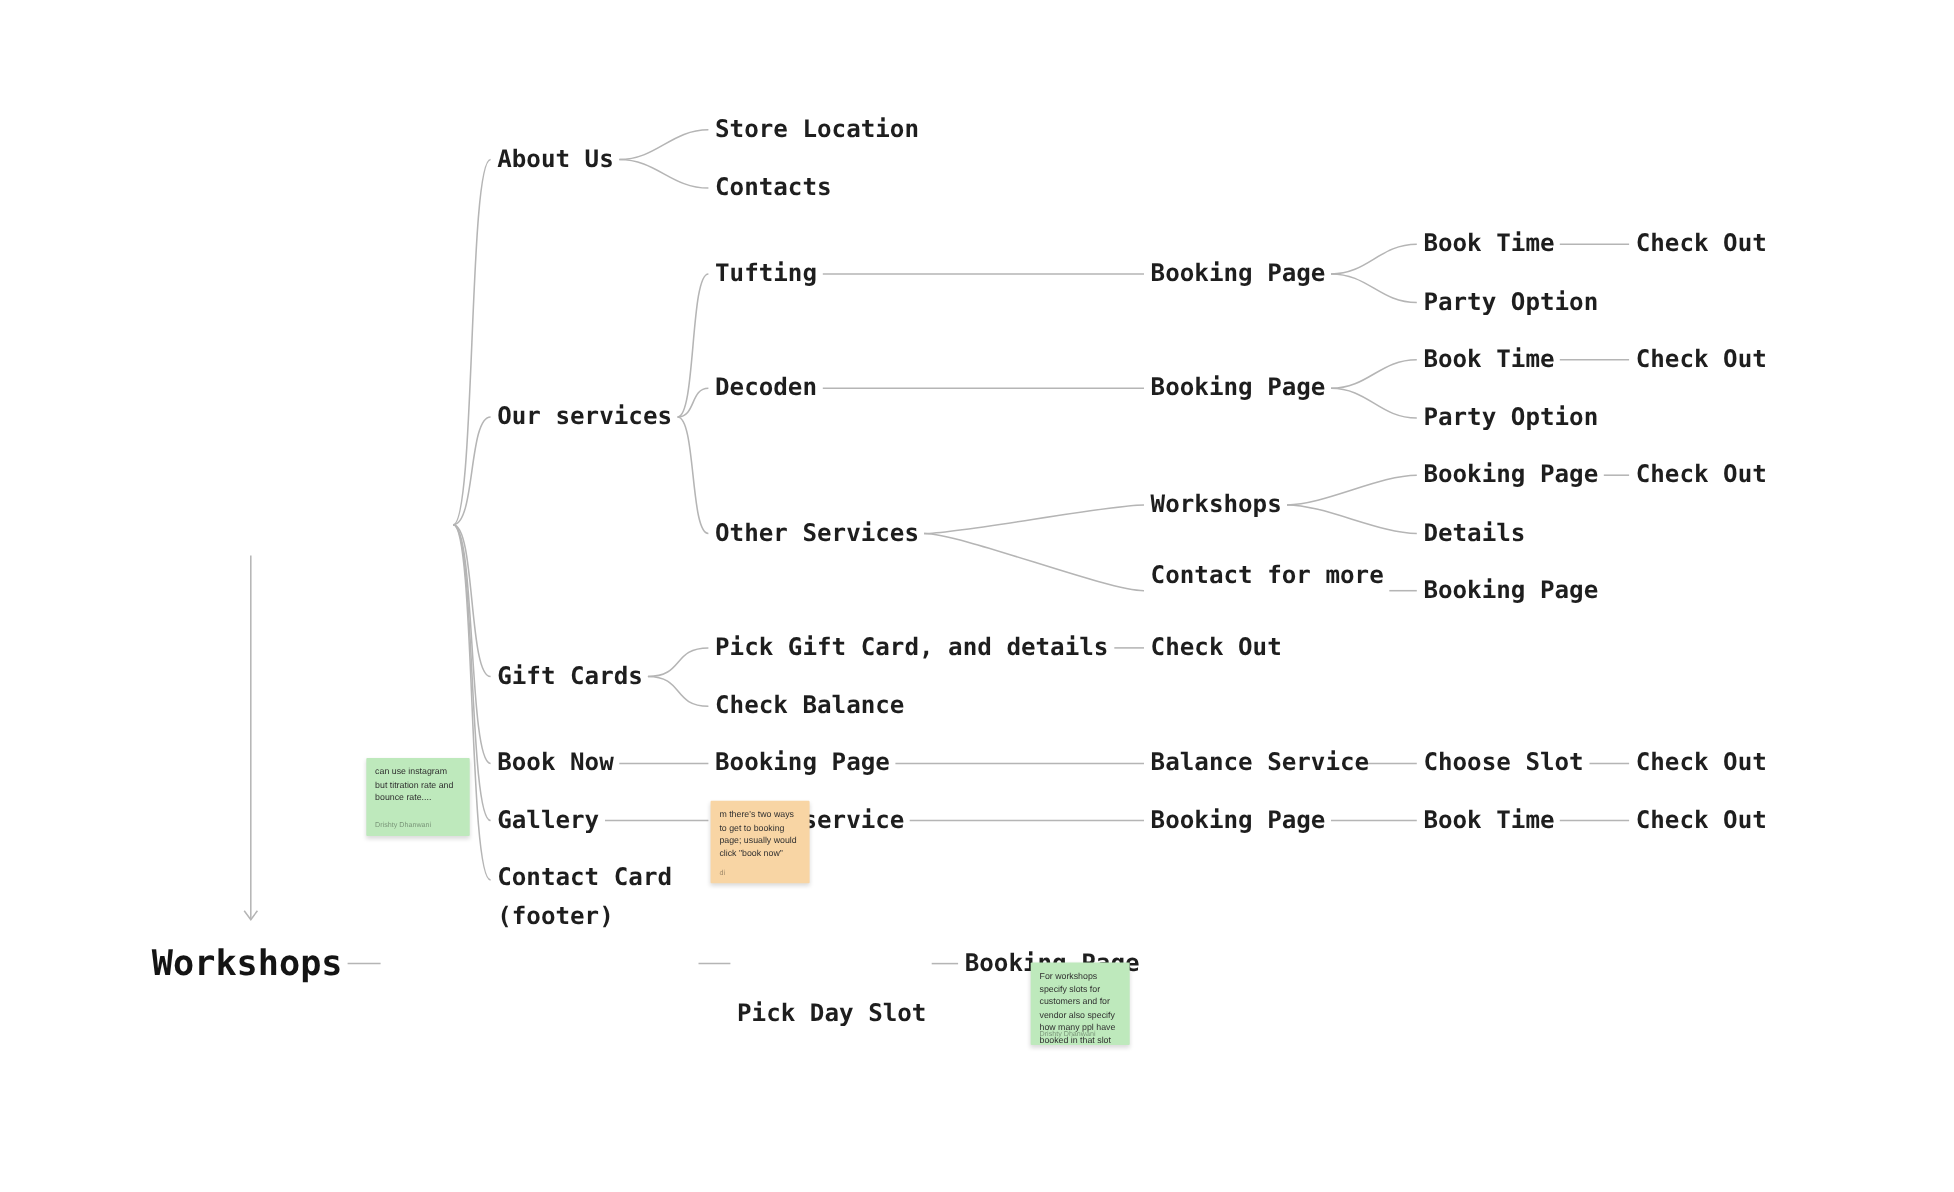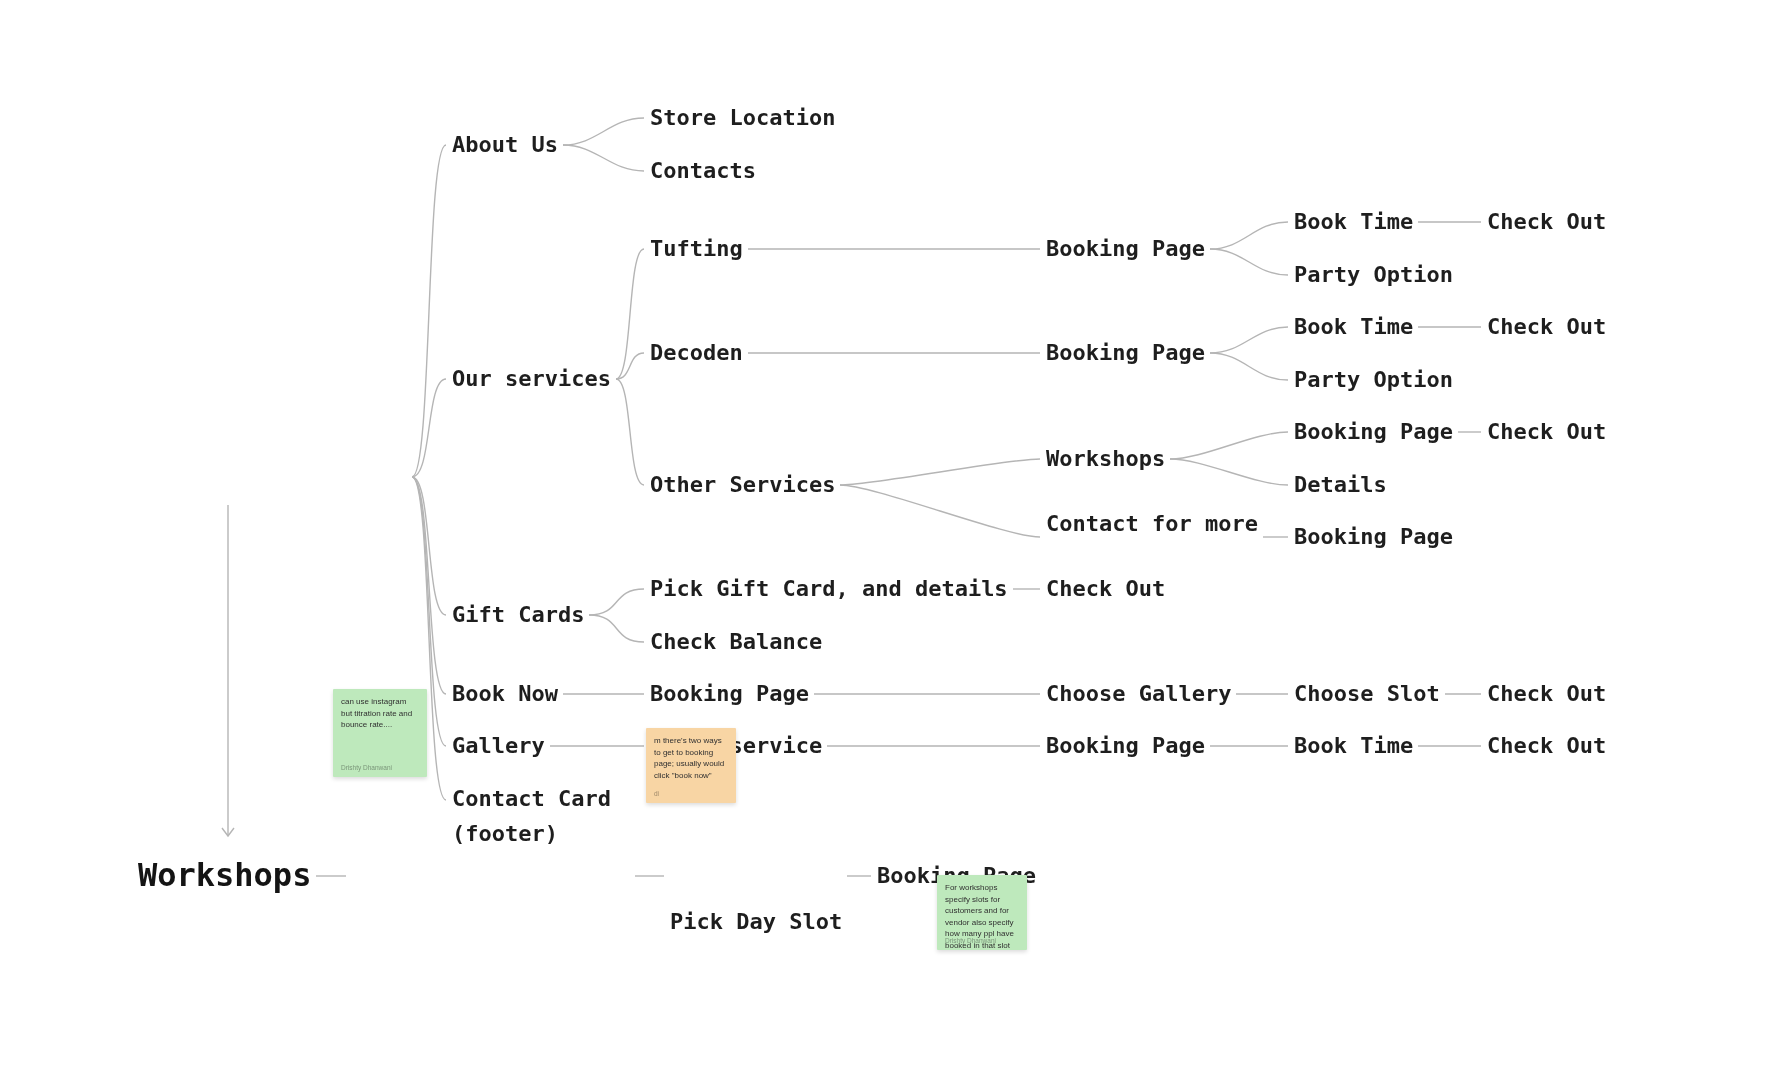--- a/index.html
+++ b/index.html
@@ -115,39 +115,39 @@
     <div class="node" style="left: 650px; top: 485px;">Other Services</div>
     <div class="node" style="left: 650px; top: 589px;">Pick Gift Card, and details</div>
     <div class="node" style="left: 650px; top: 642px;">Check Balance</div>
     <div class="node" style="left: 650px; top: 694px;">Booking Page</div>
     <div class="node" style="left: 650px; top: 746px; text-align: center;">Go To service</div>
     <div class="node" style="left: 1046px; top: 249px;">Booking Page</div>
     <div class="node" style="left: 1046px; top: 353px;">Booking Page</div>
     <div class="node" style="left: 1046px; top: 459px;">Workshops</div>
     <div class="node" style="left: 1046px; top: 524px;">Contact for more</div>
     <div class="node" style="left: 1046px; top: 589px;">Check Out</div>
-    <div class="node" style="left: 1046px; top: 694px;">Choose Gallery</div>
+    <div class="node" style="left: 1046px; top: 694px;">Balance Service</div>
     <div class="node" style="left: 1046px; top: 746px;">Booking Page</div>
     <div class="node" style="left: 1294px; top: 222px;">Book Time</div>
     <div class="node" style="left: 1294px; top: 275px;">Party Option</div>
     <div class="node" style="left: 1294px; top: 327px;">Book Time</div>
     <div class="node" style="left: 1294px; top: 380px;">Party Option</div>
     <div class="node" style="left: 1294px; top: 432px;">Booking Page</div>
     <div class="node" style="left: 1294px; top: 485px;">Details</div>
     <div class="node" style="left: 1294px; top: 537px;">Booking Page</div>
     <div class="node" style="left: 1294px; top: 694px;">Choose Slot</div>
     <div class="node" style="left: 1294px; top: 746px;">Book Time</div>
     <div class="node" style="left: 1487px; top: 222px;">Check Out</div>
     <div class="node" style="left: 1487px; top: 327px;">Check Out</div>
     <div class="node" style="left: 1487px; top: 432px;">Check Out</div>
     <div class="node" style="left: 1487px; top: 694px;">Check Out</div>
     <div class="node" style="left: 1487px; top: 746px;">Check Out</div>
     <div class="node" style="left: 670px; top: 922px;">Pick Day Slot</div>
     <div class="node" style="left: 877px; top: 876px;">Booking Page</div>
-    <div class="sticky" style="left: 333px; top: 689px; width: 94px; height: 88px; background: rgb(190, 233, 188);">
+    <div class="sticky" style="left: 333px; top: 689px; width: 94px; height: 71px; background: rgb(190, 233, 188);">
       <div class="sticky-text">can use instagram but titration rate and bounce rate....</div>
       <div class="sticky-author">Drishty Dhanwani</div>
     </div>
     <div class="sticky" style="left: 646px; top: 728px; width: 90px; height: 75px; background: rgb(248, 213, 164);">
       <div class="sticky-text">m there's two ways to get to booking page; usually would click "book now"</div>
       <div class="sticky-author">di</div>
     </div>
     <div class="sticky" style="left: 937px; top: 875px; width: 90px; height: 75px; background: rgb(190, 233, 188);">
       <div class="sticky-text">For workshops specify slots for customers and for vendor also specify how many ppl have booked in that slot</div>
       <div class="sticky-author">Drishty Dhanwani</div>

